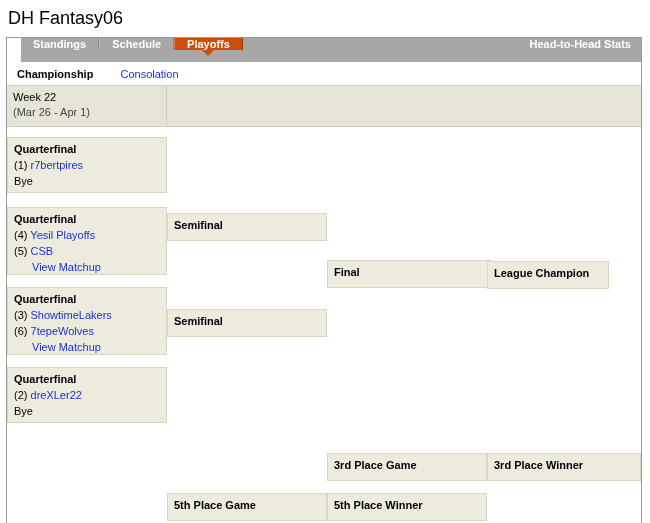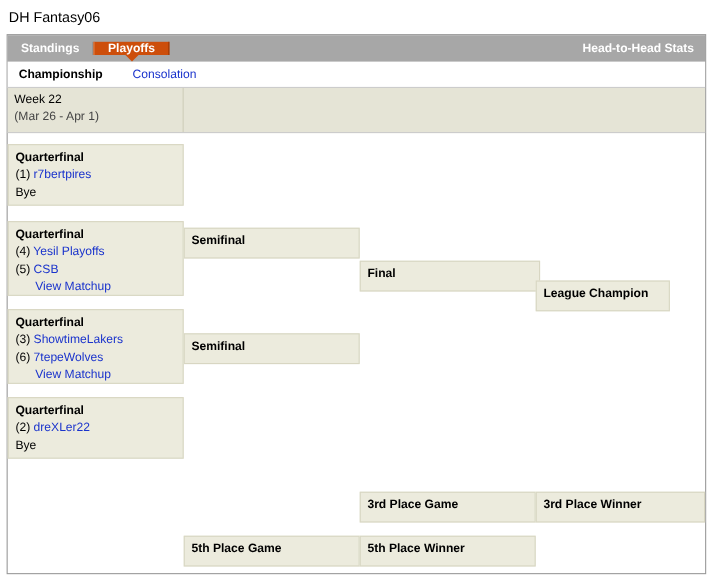--- a/index.html
+++ b/index.html
@@ -4,36 +4,37 @@
 <style>
   body {
     font-family: Verdana, Arial, sans-serif;
     font-size: 11px;
     color: #000;
     background: #fff;
     margin: 0;
     padding: 6px;
   }
   .page-title {
-    font-size: 13px;
+    font-size: 18px;
     font-family: Arial, Verdana, sans-serif;
     margin: 2px 0 8px 2px;
     font-weight: normal;
   }
   .wrap {
     border: 1px solid #999;
     width: 634px;
     background: #fff;
   }
   .topnav {
     background: #a7a7a7;
     height: 24px;
     position: relative;
     display: flex;
-    align-items: center;
+    align-items: flex-start;
+    margin-left: 14px;
   }
   .topnav .tab {
     display: inline-flex;
     align-items: center;
     padding: 0 12px;
     color: #fff;
     font-weight: bold;
     font-size: 11px;
     border-right: 1px solid #8a8a8a;
     border-left: 1px solid #bcbcbc;
@@ -118,20 +119,21 @@
 </style>
 </head>
 <body>
 
 <div class="page-title">DH Fantasy06</div>
 
 <div class="wrap">
 
   <div class="topnav">
     <div class="tab first">Standings</div>
+    <div class="tab">Schedule</div>
     <div class="tab active">Playoffs</div>
     <div class="right-link">Head-to-Head Stats</div>
   </div>
 
   <div class="subnav">
     <span class="sub active">Championship</span>
     <span class="sub other">Consolation</span>
   </div>
 
   <div class="weekhdr">
@@ -189,21 +191,21 @@
     </div>
 
     <div class="node" style="left:160px;top:86px;width:160px;height:28px">
       <div class="round">Semifinal</div>
     </div>
 
     <div class="node" style="left:160px;top:182px;width:160px;height:28px">
       <div class="round">Semifinal</div>
     </div>
 
-    <div class="node" style="left:320px;top:116px;width:164px;height:28px">
+    <div class="node" style="left:320px;top:133px;width:164px;height:28px">
       <div class="round">Final</div>
     </div>
 
     <div class="node" style="left:480px;top:134px;width:122px;height:28px">
       <div class="round">League Champion</div>
     </div>
 
     <div class="node" style="left:320px;top:326px;width:160px;height:28px">
       <div class="round">3rd Place Game</div>
     </div>

